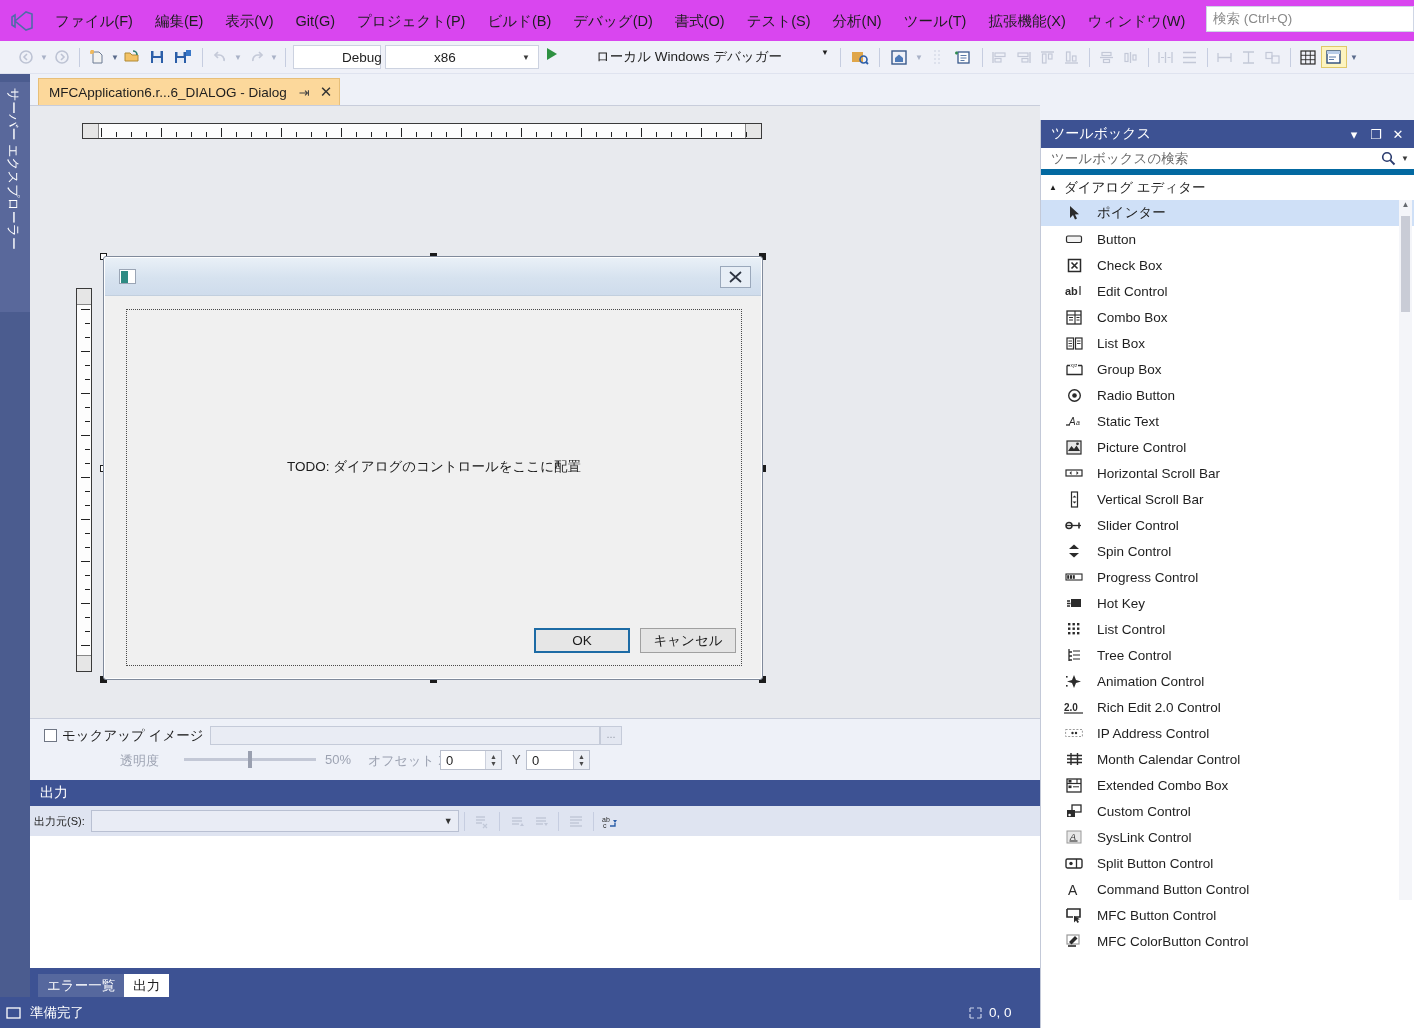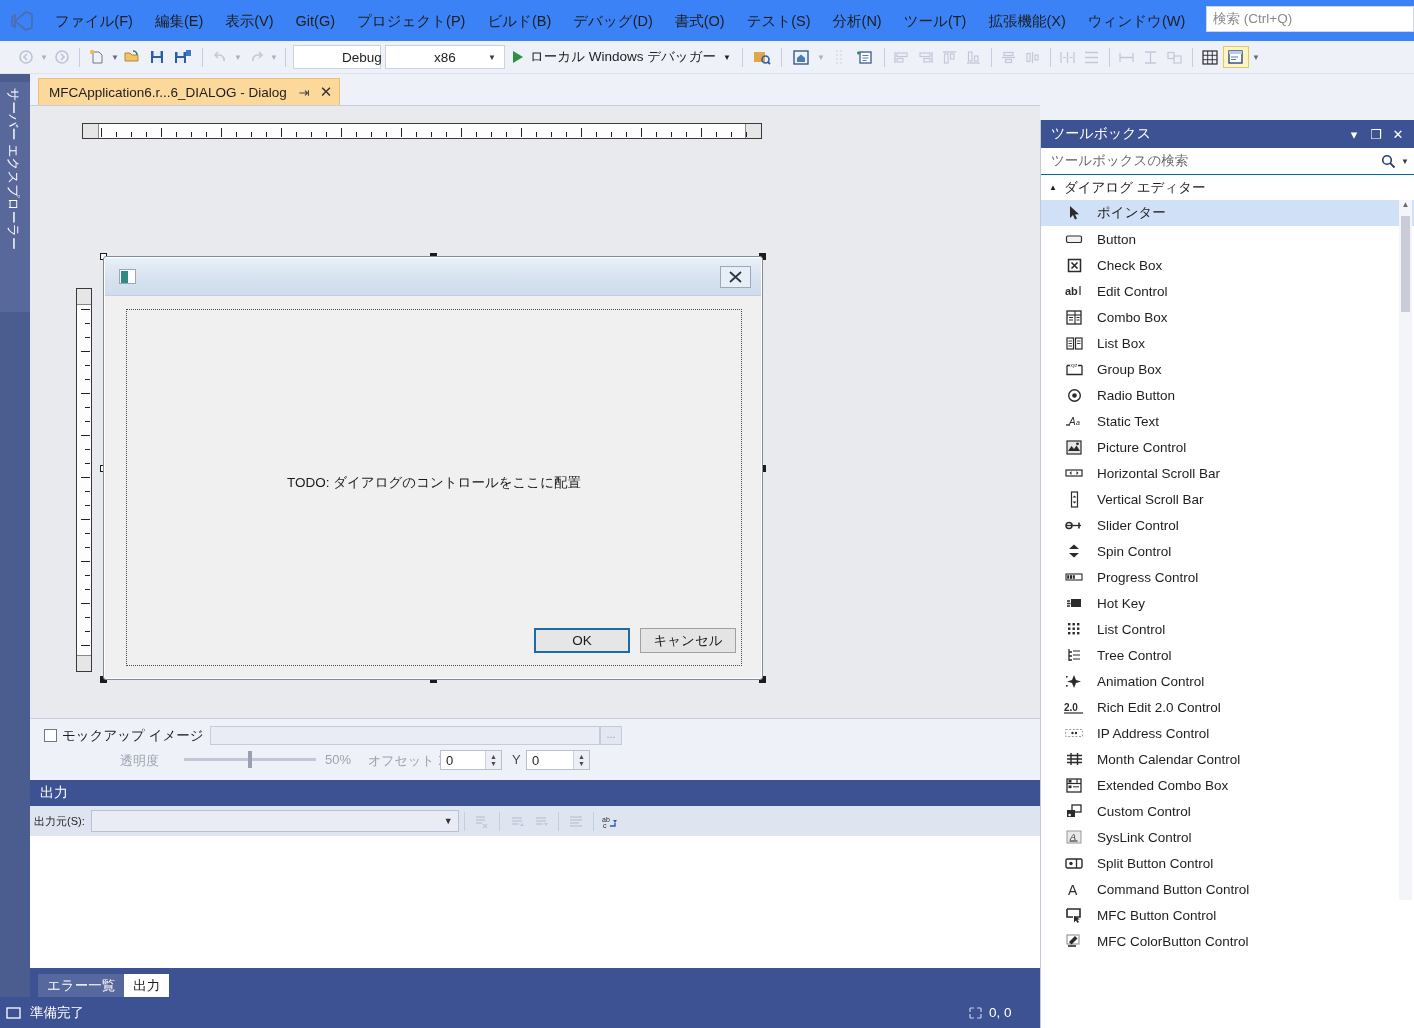--- a/index.html
+++ b/index.html
@@ -10,21 +10,21 @@
     font-family: "Liberation Sans", sans-serif;
     font-size: 13px;
     color: #1e1e1e;
     background: #eef1f8;
   }
   #app { position: relative; width: 1414px; height: 1028px; }
 
   
   #menubar {
     position: absolute; left: 0; top: 0; width: 1414px; height: 41px;
-    background: #3b82f6;
+    background: #d946ef;
     display: flex; align-items: center;
   }
   #vs-logo { width: 44px; height: 41px; display: flex; align-items: center; justify-content: center; }
   .menu-item {
     padding: 4px 11px; font-size: 14.5px; color: #1e1e1e; white-space: nowrap;
     line-height: 20px;
   }
   #quick-search {
     position: absolute; right: 0; top: 6px; width: 208px; height: 26px;
     background: #ffffff; border: 1px solid #cfd6e5;
@@ -46,21 +46,21 @@
   .tb-btn.wide { width: 26px; }
   .tb-caret { font-size: 8px; color: #5a6b8c; width: 12px; text-align: center; }
   .tb-caret.dim { color: #a9b2c7; }
   .combo {
     height: 24px; background: #fff; border: 1px solid #ccd2e0;
     display: flex; align-items: center; padding: 0 4px 0 8px;
     font-size: 13.5px; margin: 0 2px;
   }
   .combo .lbl { flex: 1; margin-left: 40px; }
   .combo .car { font-size: 8px; color: #3a3a3a; padding: 0 4px; }
-  #run-btn { display: flex; align-items: center; padding: 0 6px; font-size: 13.5px; }
+  #run-btn { display: flex; align-items: flex-start; padding: 0 6px; font-size: 13.5px; gap: 32px; }
   #run-btn .tri {
     width: 0; height: 0; border-left: 10px solid #2e9141;
     border-top: 6px solid transparent; border-bottom: 6px solid transparent;
     margin-right: 7px;
   }
   .tb-icon-grey { opacity: .42; }
   #tb-selected {
     background: #fdf4bf; border: 1px solid #e0c86a;
   }
 
@@ -139,21 +139,21 @@
     position: absolute; right: 10px; top: 8px; width: 31px; height: 22px;
     border: 1px solid #9aa8bb; background: #e7eef6;
     display: flex; align-items: center; justify-content: center;
     font-size: 15px; color: #2c3340;
   }
   #dlg-client {
     position: absolute; left: 22px; top: 52px; width: 616px; height: 357px;
     border: 1px dotted #4a4a4a; background: #f0f0f0;
   }
   #todo-text {
-    position: absolute; left: 0; right: 0; top: 164px; text-align: center;
+    position: absolute; left: 0; right: 0; top: 148px; text-align: center;
     font-size: 13.5px; color: #1b1b1b;
   }
   .dlgbtn {
     position: absolute; width: 96px; height: 25px;
     background: #e4e4e4; border: 1px solid #a0a0a0;
     display: flex; align-items: center; justify-content: center;
     font-size: 13.5px; color: #1b1b1b;
   }
   #btn-ok { left: 430px; top: 371px; border: 2px solid #1d6ba5; background: #e6e6e6; }
   #btn-cancel { left: 536px; top: 371px; }
@@ -251,21 +251,21 @@
   }
   #toolbox-head {
     position: absolute; left: 0; top: 0; width: 374px; height: 28px;
     background: #3d5293; color: #ffffff;
     display: flex; align-items: center; padding: 0 6px 0 10px; font-size: 14px;
   }
   #toolbox-head .ttl { flex: 1; }
   #toolbox-head .hbtn { width: 22px; text-align: center; font-size: 13px; }
   #toolbox-search {
     position: absolute; left: 0; top: 28px; width: 374px; height: 27px;
-    background: #ffffff; border-bottom: 1px solid #0369a1;
+    background: #ffffff; border-bottom: 6px solid #0369a1;
     display: flex; align-items: center; padding: 0 6px 0 10px;
   }
   #toolbox-search .ph { flex: 1; font-size: 13.5px; color: #6a6a6a; }
   #toolbox-cat {
     position: absolute; left: 0; top: 55px; width: 374px; height: 25px;
     display: flex; align-items: center; padding-left: 8px; font-size: 13.5px;
     background: #ffffff;
   }
   #toolbox-cat .tri { font-size: 8px; margin-right: 7px; color: #1e1e1e; }
   #toolbox-list {
@@ -382,21 +382,21 @@
           <path d="M5 12 a5 5 0 0 1 5 -6 h4" fill="none" stroke="#8a94ad" stroke-width="1.7"></path>
           <path d="M11 3 L14 6 L11 9" fill="none" stroke="#8a94ad" stroke-width="1.7"></path>
         </svg>
     </div>
     <div class="tb-caret dim">▼</div>
     <div class="tb-sep"></div>
     <div class="combo" style="width:88px">
       <span class="lbl">Debug</span>
       <span class="car">▼</span>
     </div>
-    <div class="combo" style="width:120px">
+    <div class="combo" style="width:154px">
       <span class="lbl">x86</span>
       <span class="car">▼</span>
     </div>
     <div id="run-btn">
       <span class="tri"></span>
       <span>ローカル Windows デバッガー</span>
       <span class="car" style="font-size:8px;padding-left:7px;">▼</span>
     </div>
     <div class="tb-sep"></div>
     <div class="tb-btn wide">

